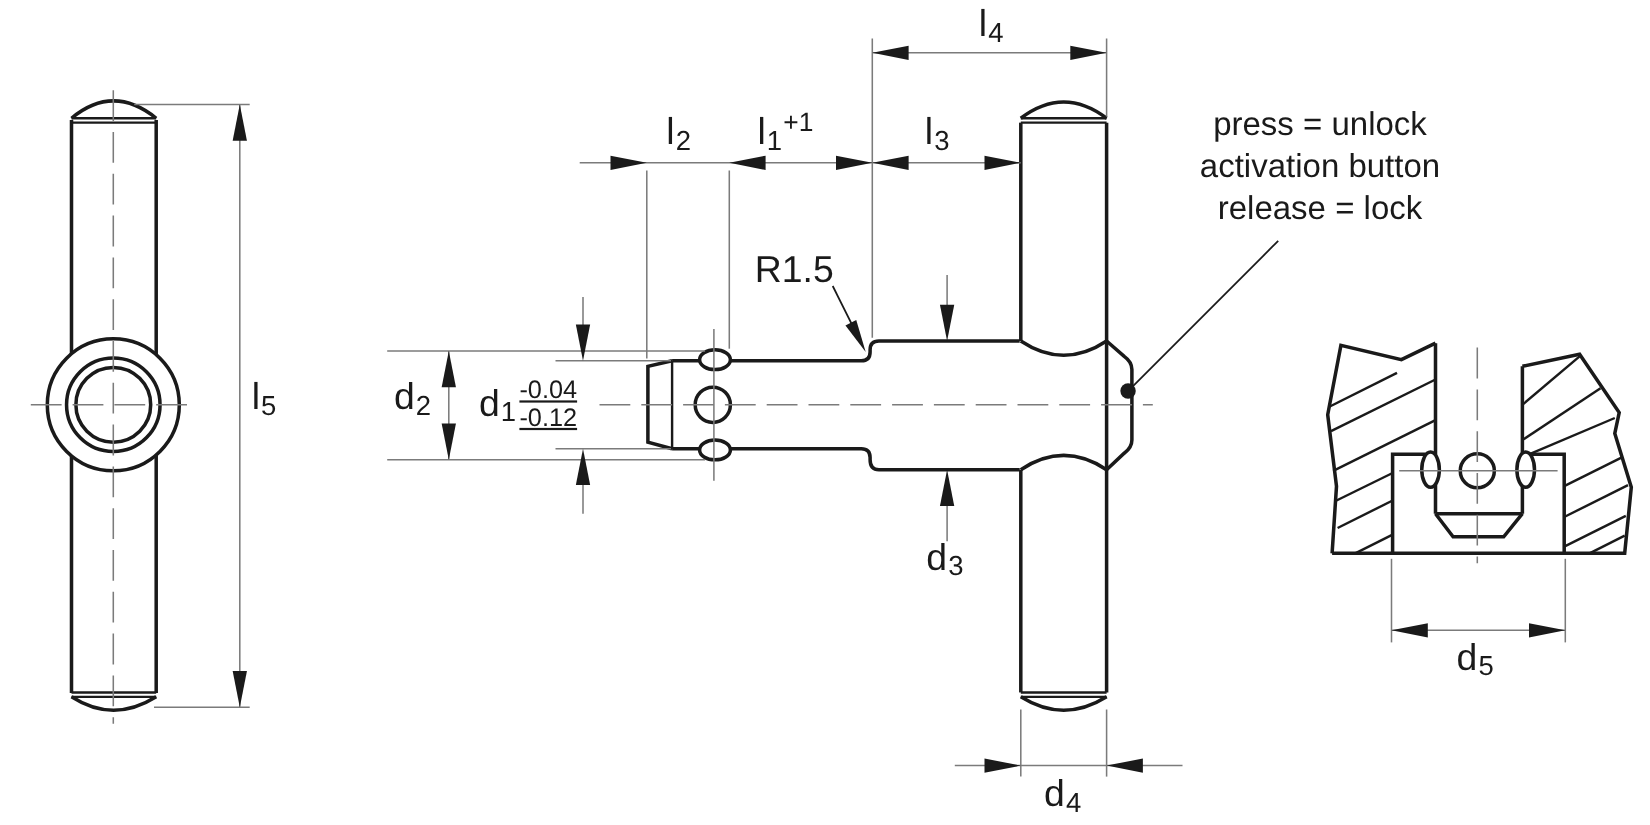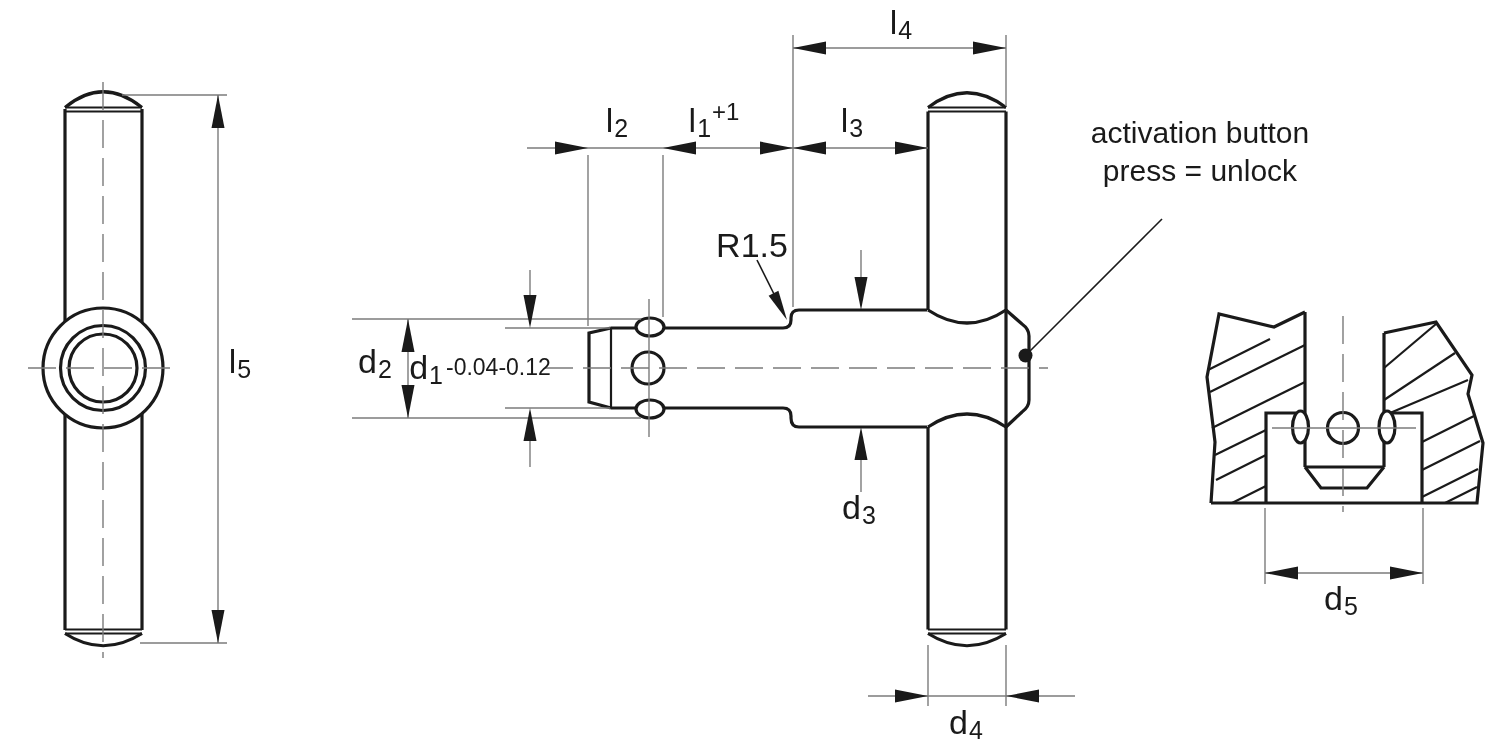--- a/index.html
+++ b/index.html
@@ -3,22 +3,22 @@
 <meta charset="utf-8">
 <style>
   html,body{margin:0;padding:0;background:#ffffff;}
   #canvas{position:relative;width:1500px;height:750px;background:#ffffff;overflow:hidden;
           font-family:"Liberation Sans", sans-serif;color:#1a1a1a;}
   #canvas svg{position:absolute;left:0;top:0;}
   .dim-label{position:absolute;transform:translate(-50%,-50%);font-size:34px;line-height:34px;
              white-space:nowrap;color:#1a1a1a;display:flex;align-items:center;}
   .dim-label .sub{font-size:25px;position:relative;top:8px;margin-left:1px;}
   .dim-label .sup{font-size:24px;position:relative;top:-8px;margin-left:1px;}
-  .tol-stack{display:inline-flex;flex-direction:row;font-size:23px;line-height:25px;
-             margin-left:3px;text-align:left;}
+  .tol-stack{display:inline-flex;flex-direction:column;font-size:23px;line-height:25px;
+             margin-left:3px;text-align:left;text-decoration:underline;}
   .note{position:absolute;transform:translate(-50%,-50%);font-size:30px;line-height:38px;
         text-align:center;white-space:nowrap;color:#1a1a1a;}
 </style>
 </head>
 <body>
 
 <div id="canvas">
 
 <svg width="1500" height="750" viewBox="0 0 1500 750">
 
@@ -220,22 +220,23 @@
       <span class="sub">3</span>
   </div>
   <div class="dim-label" style="left:966px;top:722px;">
     <span>d</span>
       <span class="sub">4</span>
   </div>
   <div class="dim-label" style="left:1341px;top:598px;">
     <span>d</span>
       <span class="sub">5</span>
   </div>
-  <div class="dim-label" style="left:752px;top:245px;">
+  <div class="dim-label" style="left:722px;top:245px;">
     <span>R1.5</span>
   </div>
 
   <div class="note" style="left:1200px;top:152px;">
+    <span style="display:block;">press = unlock</span>
     <span style="display:block;">activation button</span>
-    <span style="display:block;">press = unlock</span>
+    <span style="display:block;">release = lock</span>
   </div>
 
 </div>
 
 </body></html>

